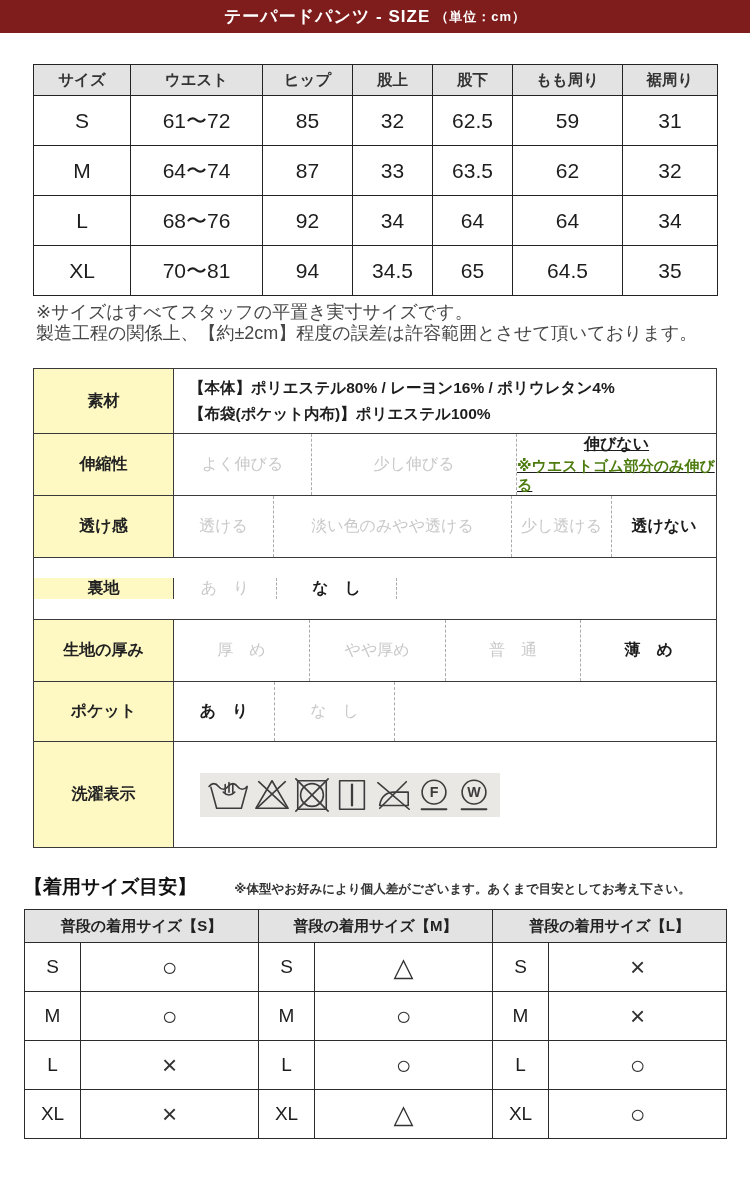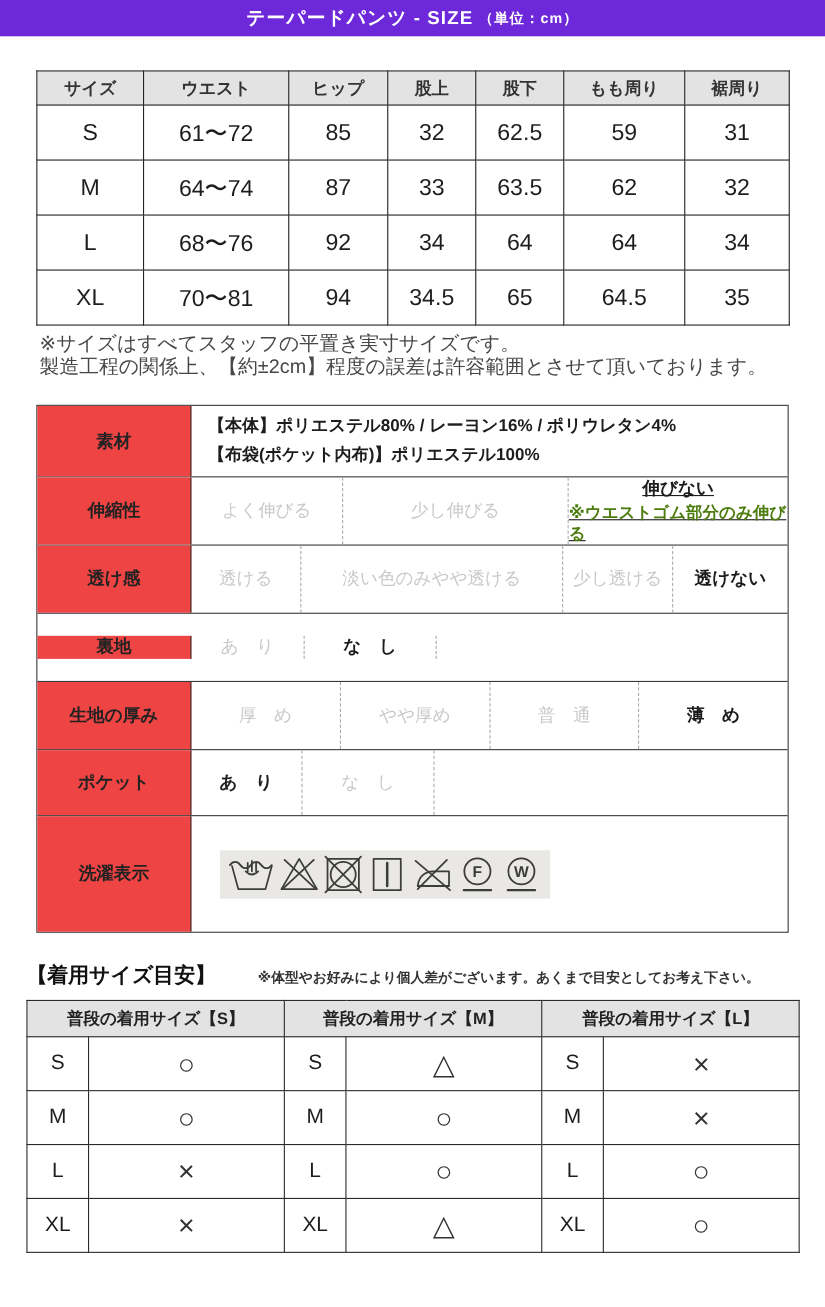--- a/index.html
+++ b/index.html
@@ -5,21 +5,21 @@
   * { margin:0; padding:0; box-sizing:border-box; }
   html,body { background:#ffffff; }
   body {
     width:750px; height:1188px; position:relative; overflow:hidden;
     font-family:"Liberation Sans","DejaVu Sans",sans-serif;
     color:#1d1d1d;
   }
 
   
   .title-bar {
-    height:33px; background:#6d28d9; color:#ffffff;
+    height:33px; background:#7f1d1d; color:#ffffff;
     display:flex; align-items:center; justify-content:center; gap:5px;
     font-weight:bold;
   }
   .title-main { font-size:17px; letter-spacing:1px; }
   .title-unit { font-size:13px; letter-spacing:1px; }
 
   
   table { border-collapse:collapse; table-layout:fixed; }
   .size-table { width:684px; margin:31px 0 0 33px; }
   .size-table th {
@@ -31,21 +31,21 @@
     font-size:21px; color:#1d1d1d;
   }
 
   .notes { margin:6px 0 0 36px; font-size:18px; line-height:21px; color:#474747; }
 
   
   .spec { width:684px; margin:24px 0 0 33px; border:1px solid #3a3a3a; }
   .spec-row { display:flex; border-top:1px solid #3a3a3a; }
   .spec-row:first-child { border-top:none; }
   .spec-label {
-    width:140px; min-width:140px; background:#ef4444;
+    width:140px; min-width:140px; background:#fef9c3;
     border-right:1px solid #3a3a3a;
     display:flex; align-items:center; justify-content:center;
     font-size:16px; font-weight:bold; color:#222;
   }
   .spec-content { flex:1; display:flex; align-items:stretch; }
   .spec-content > div + div { border-left:1px dashed #ababab; }
   .material {
     flex-direction:column; justify-content:center; padding-left:15px;
     font-size:15.5px; font-weight:bold; line-height:26px; color:#1d1d1d;
   }

